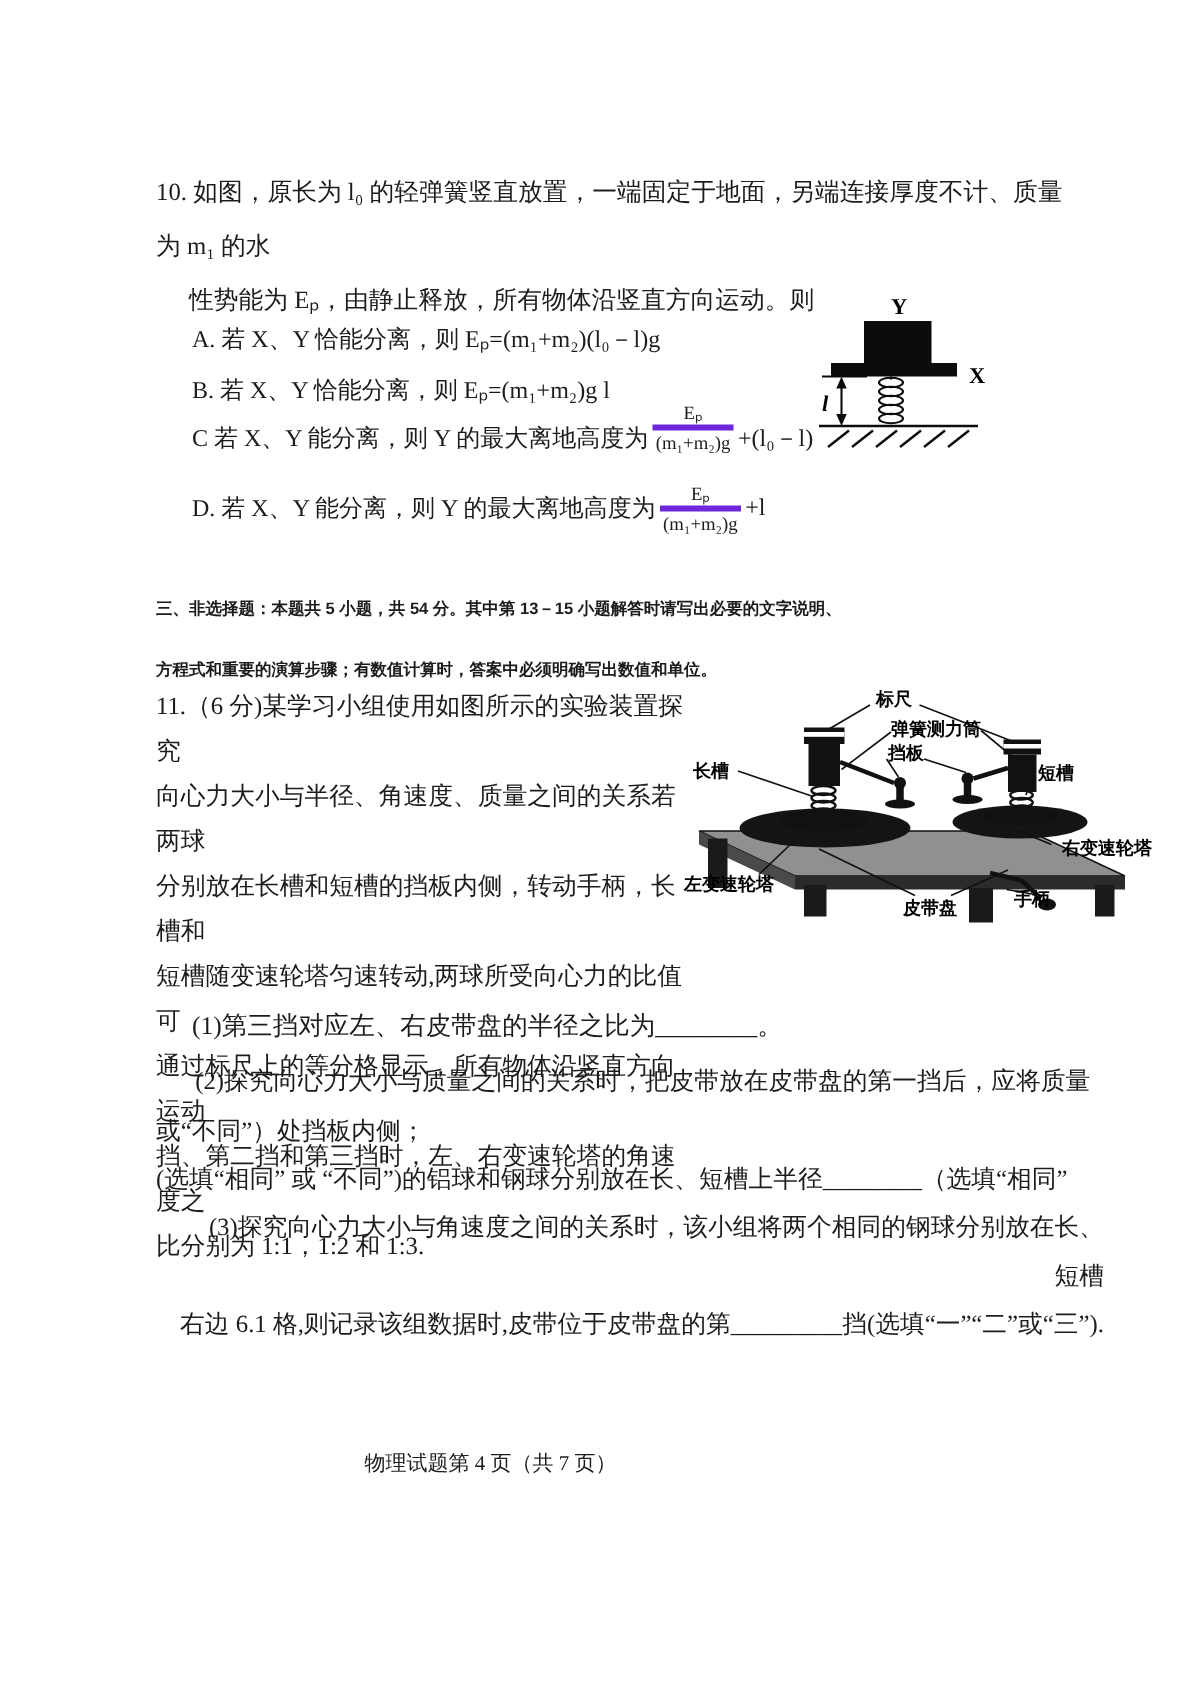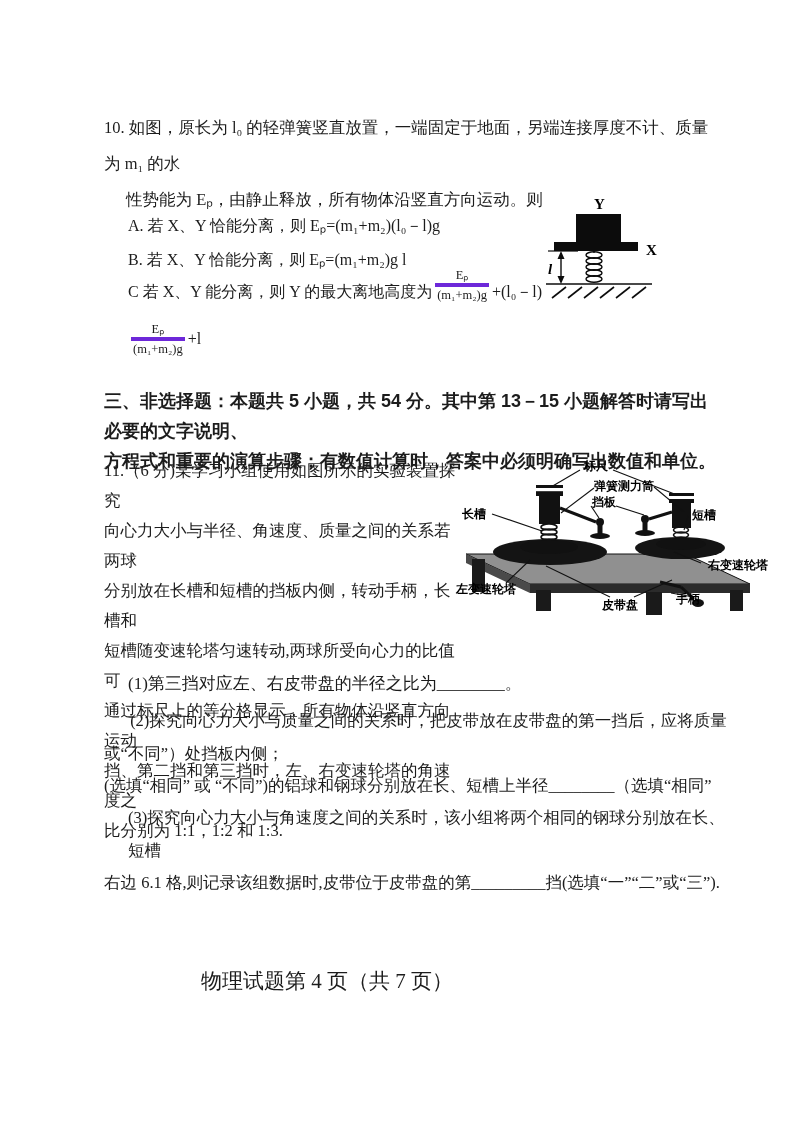--- a/index.html
+++ b/index.html
@@ -14,28 +14,28 @@
   #q10-block .cont{padding-left:22px;}
   .opt{left:128px;width:560px;font-size:16px;}
   #optA{top:214px;}
   #optB{top:248px;}
   #optC{top:268px;display:flex;align-items:flex-end;}
   #optD{top:322px;display:flex;align-items:center;}
   .frac{display:inline-block;vertical-align:middle;text-align:center;
         font-size:12.5px;line-height:1.15;margin:0 3px;}
   .frac .num{display:block;border-bottom:4px solid #6d28d9;padding:0 4px 1px;}
   .frac .den{display:block;padding:1px 2px 0;}
-  #section3{left:104px;top:386px;width:615px;line-height:30px;font-size:18px;}
+  #section3{left:104px;top:386px;width:615px;line-height:41px;font-size:11px;}
   #q11-text{left:104px;top:456px;width:352px;line-height:30px;font-size:16.5px;}
   #q11-sub1{left:128px;top:672px;width:560px;font-size:17px;}
   #q11-sub2{left:104px;top:705px;width:625px;line-height:32.5px;font-size:16.5px;}
   #q11-sub2 .first{padding-left:24px;text-align:center;}
-  #q11-sub3{left:104px;top:802px;width:632px;line-height:32.5px;font-size:16.5px;}
+  #q11-sub3{left:104px;top:802px;width:632px;line-height:32.5px;font-size:16.5px;text-align:right;}
   #q11-sub3 .first{padding-left:24px;}
-  #footer{left:0;top:967px;width:654px;text-align:center;font-size:21px;}
+  #footer{left:0;top:967px;width:654px;text-align:center;font-size:14px;}
   svg text{user-select:none;}
   .figlabel{font-family:"Liberation Sans", sans-serif;font-weight:bold;font-size:12px;fill:#000;}
   .mathlabel{font-family:"Liberation Serif", serif;font-weight:bold;font-size:15px;fill:#000;}
 </style>
 </head>
 <body>
 
 <div id="q10-block" class="abs">
   <div>10. 如图，原长为 l₀ 的轻弹簧竖直放置，一端固定于地面，另端连接厚度不计、质量为 m₁ 的水</div>
   <div class="cont">性势能为 Eₚ，由静止释放，所有物体沿竖直方向运动。则</div>
@@ -45,20 +45,21 @@
 <div id="optB" class="abs opt">B. 若 X、Y 恰能分离，则 Eₚ=(m₁+m₂)g l</div>
 <div id="optC" class="abs opt">
   <span>C 若 X、Y 能分离，则 Y 的最大离地高度为</span>
   <span class="frac">
     <span class="num">Eₚ</span>
     <span class="den">(m₁+m₂)g</span>
   </span>
   <span>+(l₀－l)</span>
 </div>
 <div id="optD" class="abs opt">
+  <span>D. 若 X、Y 能分离，则 Y 的最大离地高度为</span>
   <span class="frac">
     <span class="num">Eₚ</span>
     <span class="den">(m₁+m₂)g</span>
   </span>
   <span>+l</span>
 </div>
 
 <div class="abs" style="left:528px;top:194px;">
   <svg width="148" height="114" viewBox="0 0 148 114">
 

